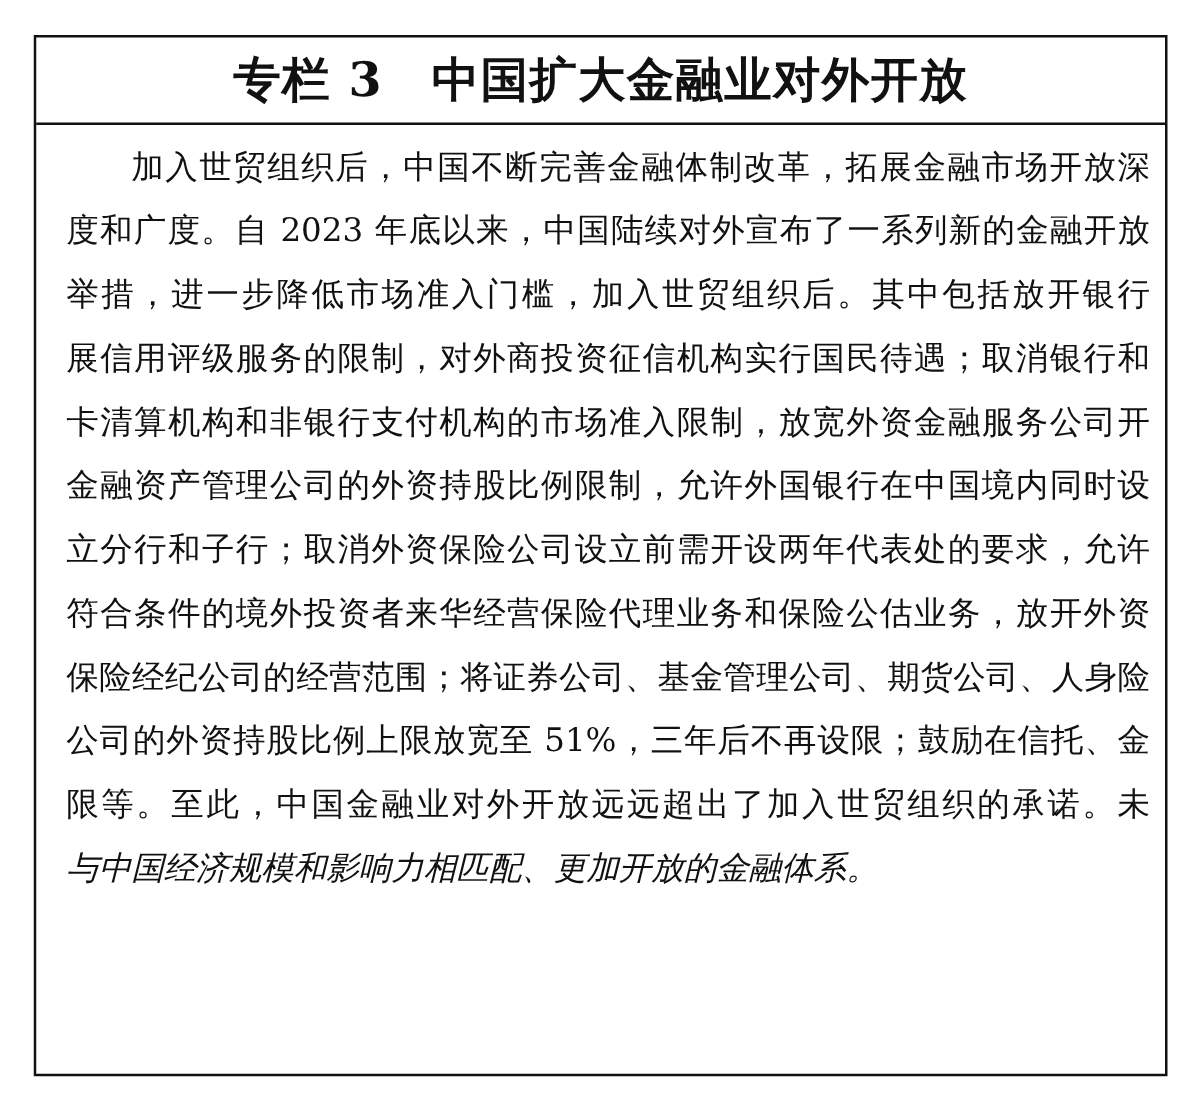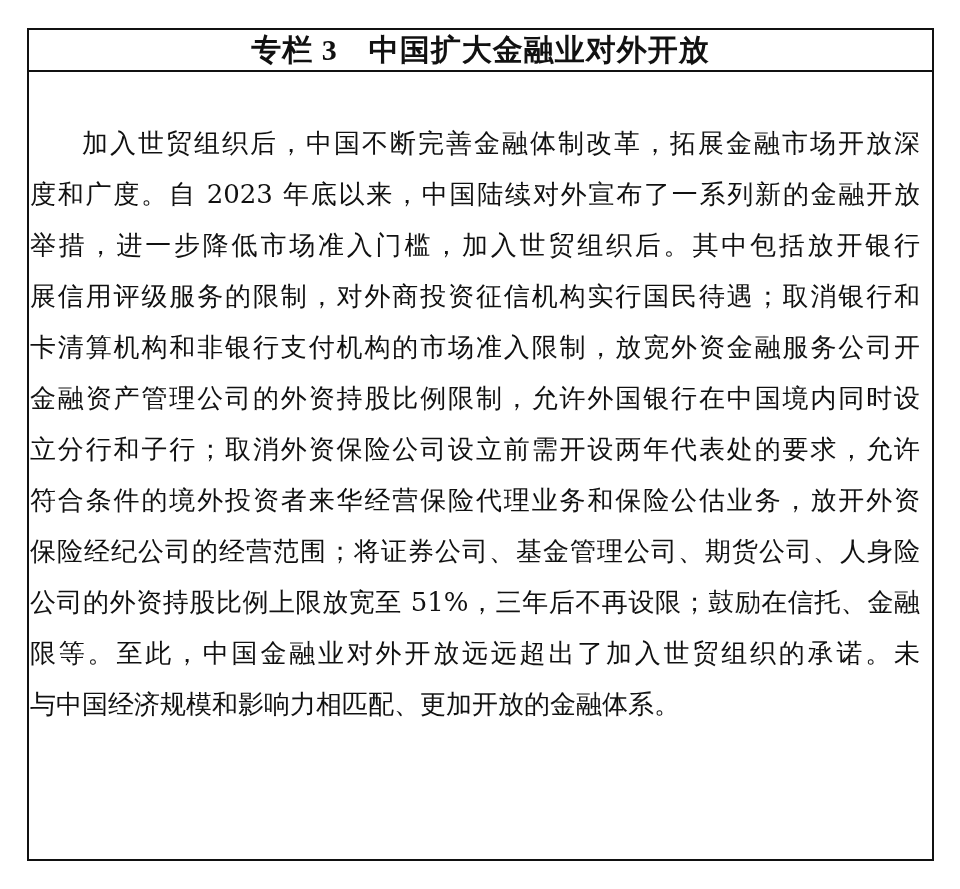--- a/index.html
+++ b/index.html
@@ -20,51 +20,50 @@
     left: 27px;
     top: 28px;
     width: 907px;
     height: 833px;
     box-sizing: border-box;
     border: 2px solid #111111;
     background: #ffffff;
   }
   .panel-title {
     box-sizing: border-box;
-    height: 42px;
+    height: 70px;
     border-bottom: 2px solid #111111;
     display: flex;
     align-items: center;
     justify-content: center;
     font-weight: bold;
-    font-size: 30px;
+    font-size: 38px;
     letter-spacing: 1px;
     white-space: pre;
-    font-family: Liberation Serif, serif;
   }
   .panel-body {
     box-sizing: border-box;
-    padding: 9px 12px 0 1px;
-    margin-top: 37px;
+    padding: 9px 12px 0 24px;
   }
   .para-line {
     font-size: 26px;
     line-height: 51px;
     height: 51px;
     overflow: hidden;
     text-align: justify;
     text-align-last: justify;
     text-justify: inter-character;
   }
   .para-line.first {
     text-indent: 52px;
   }
   .para-line.last {
     text-align: left;
     text-align-last: left;
+    font-style: italic;
   }
 </style>
 </head>
 <body>
 
 <div class="page">
   <div class="panel">
     <div class="panel-title">专栏 3　中国扩大金融业对外开放</div>
     <div class="panel-body">
       <div class="para-line first">加入世贸组织后，中国不断完善金融体制改革，拓展金融市场开放深</div>

